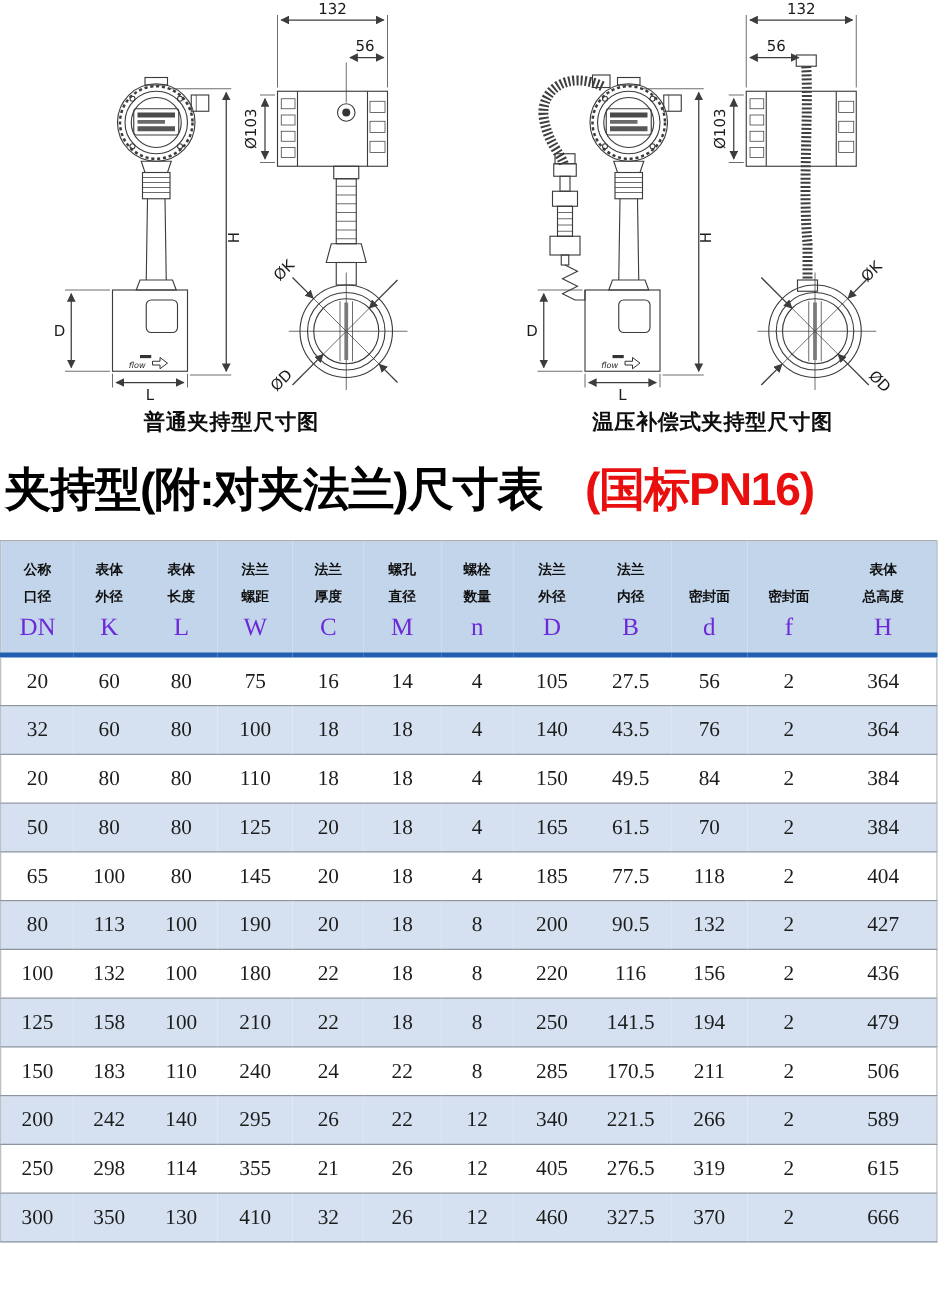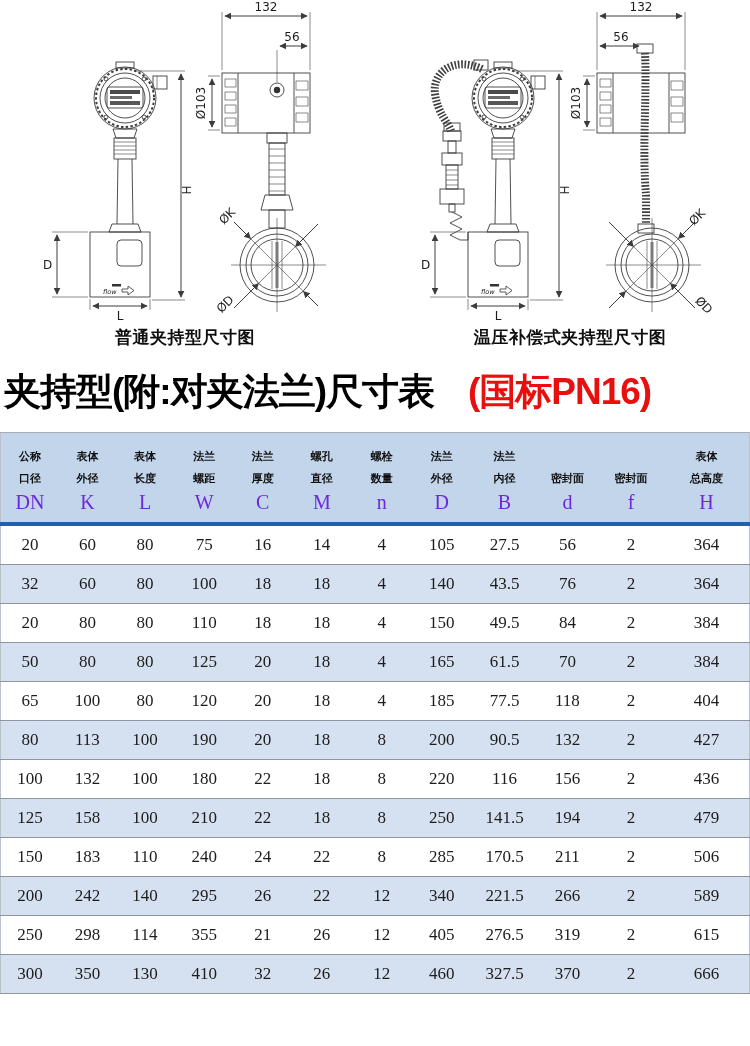--- a/index.html
+++ b/index.html
@@ -423,21 +423,21 @@
           <td>165</td>
           <td>61.5</td>
           <td>70</td>
           <td>2</td>
           <td>384</td>
         </tr>
         <tr>
           <td>65</td>
           <td>100</td>
           <td>80</td>
-          <td>120</td>
+          <td>145</td>
           <td>20</td>
           <td>18</td>
           <td>4</td>
           <td>185</td>
           <td>77.5</td>
           <td>118</td>
           <td>2</td>
           <td>404</td>
         </tr>
         <tr>

